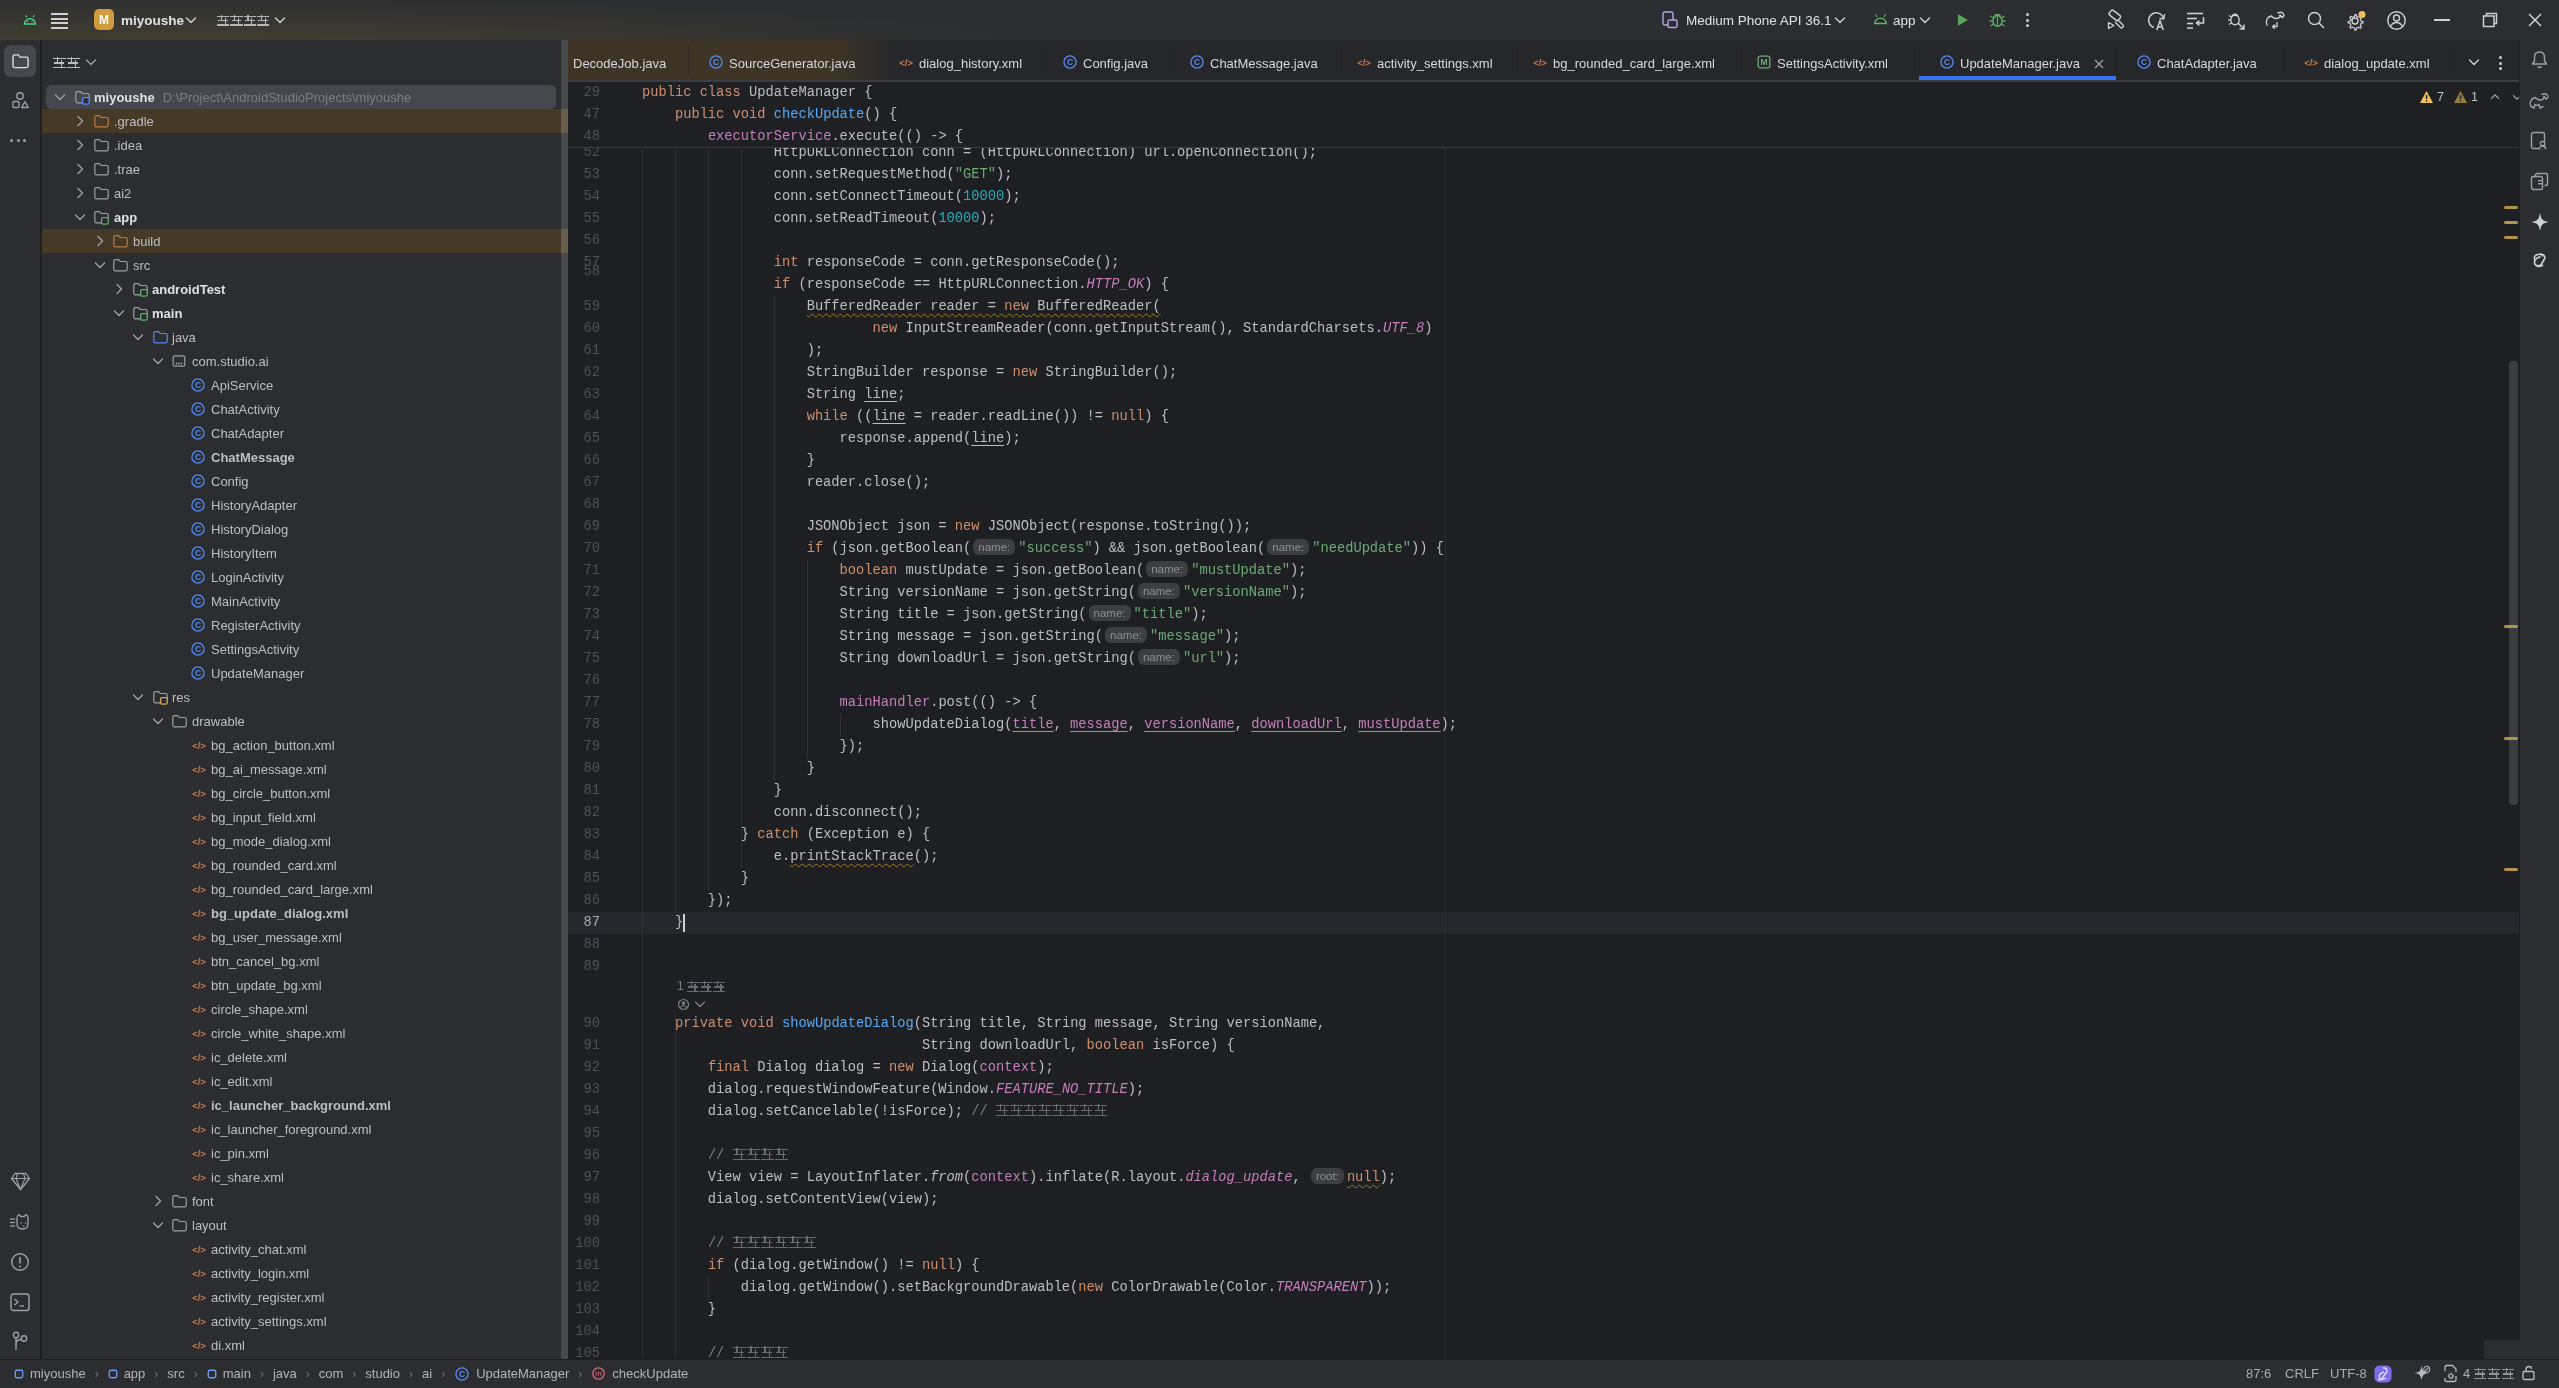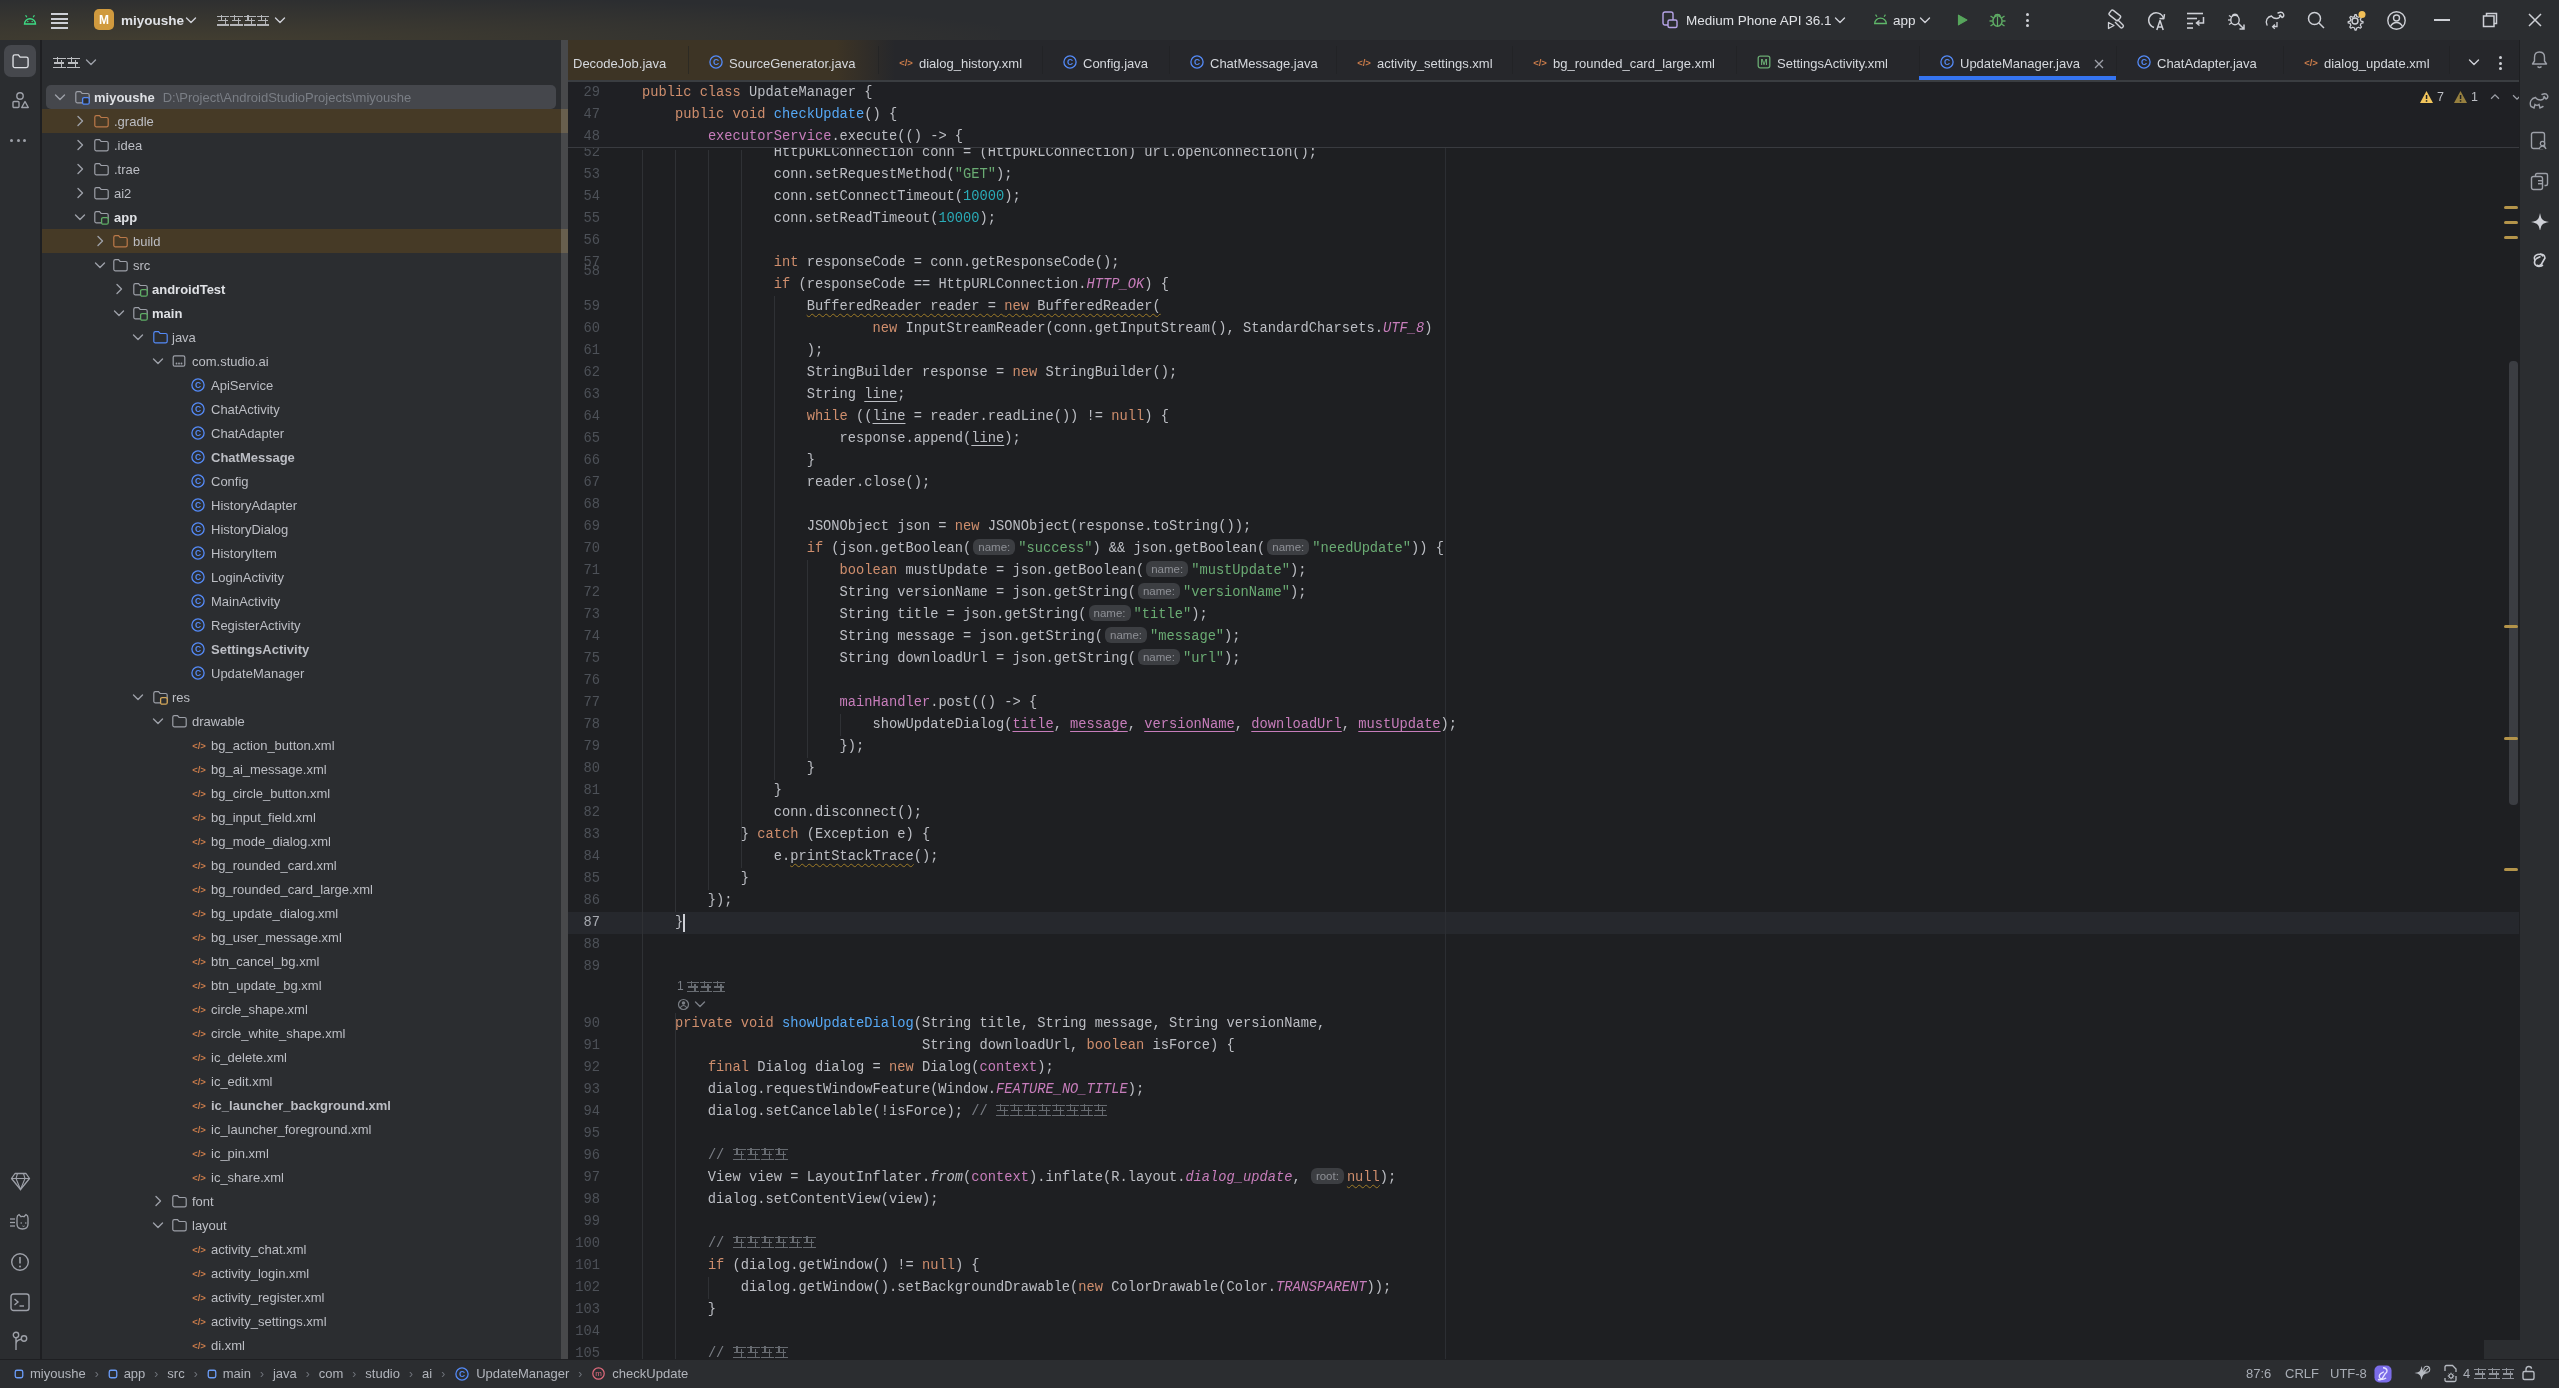--- a/index.html
+++ b/index.html
@@ -540,21 +540,21 @@
 <div class="row" style="left:211px;top:613px">
     <span style="font-weight:normal;color:#bcbec4">RegisterActivity</span>
   </div>
 <div class="ab" style="left:190px;top:641px">
     <svg width="16" height="16" viewBox="0 0 16 16">
       <circle cx="8" cy="8" r="6.1" fill="none" stroke="#548af7" stroke-width="1.3"></circle>
       <text x="8" y="11.2" font-family="Liberation Sans" font-size="8.5" font-weight="bold" fill="#548af7" text-anchor="middle">C</text>
     </svg>
   </div>
 <div class="row" style="left:211px;top:637px">
-    <span style="font-weight:bold;color:#bcbec4">SettingsActivity</span>
+    <span style="font-weight:normal;color:#bcbec4">SettingsActivity</span>
   </div>
 <div class="ab" style="left:190px;top:665px">
     <svg width="16" height="16" viewBox="0 0 16 16">
       <circle cx="8" cy="8" r="6.1" fill="none" stroke="#548af7" stroke-width="1.3"></circle>
       <text x="8" y="11.2" font-family="Liberation Sans" font-size="8.5" font-weight="bold" fill="#548af7" text-anchor="middle">C</text>
     </svg>
   </div>
 <div class="row" style="left:211px;top:661px">
     <span style="font-weight:normal;color:#bcbec4">UpdateManager</span>
   </div>
@@ -640,21 +640,21 @@
   </div>
 <div class="row" style="left:211px;top:877px">
     <span style="font-weight:normal;color:#bcbec4">bg_rounded_card_large.xml</span>
   </div>
 <div class="ab" style="left:190px;top:905px">
     <svg width="18" height="16" viewBox="0 0 18 16">
       <text x="9" y="11.5" font-family="Liberation Sans" font-size="9.5" font-weight="bold" fill="#c97b4a" text-anchor="middle">&lt;/&gt;</text>
     </svg>
   </div>
 <div class="row" style="left:211px;top:901px">
-    <span style="font-weight:normal;color:#bcbec4">bg_update_dialog.xml</span>
+    <span style="font-weight:bold;color:#bcbec4">bg_update_dialog.xml</span>
   </div>
 <div class="ab" style="left:190px;top:929px">
     <svg width="18" height="16" viewBox="0 0 18 16">
       <text x="9" y="11.5" font-family="Liberation Sans" font-size="9.5" font-weight="bold" fill="#c97b4a" text-anchor="middle">&lt;/&gt;</text>
     </svg>
   </div>
 <div class="row" style="left:211px;top:925px">
     <span style="font-weight:normal;color:#bcbec4">bg_user_message.xml</span>
   </div>
 <div class="ab" style="left:190px;top:953px">

